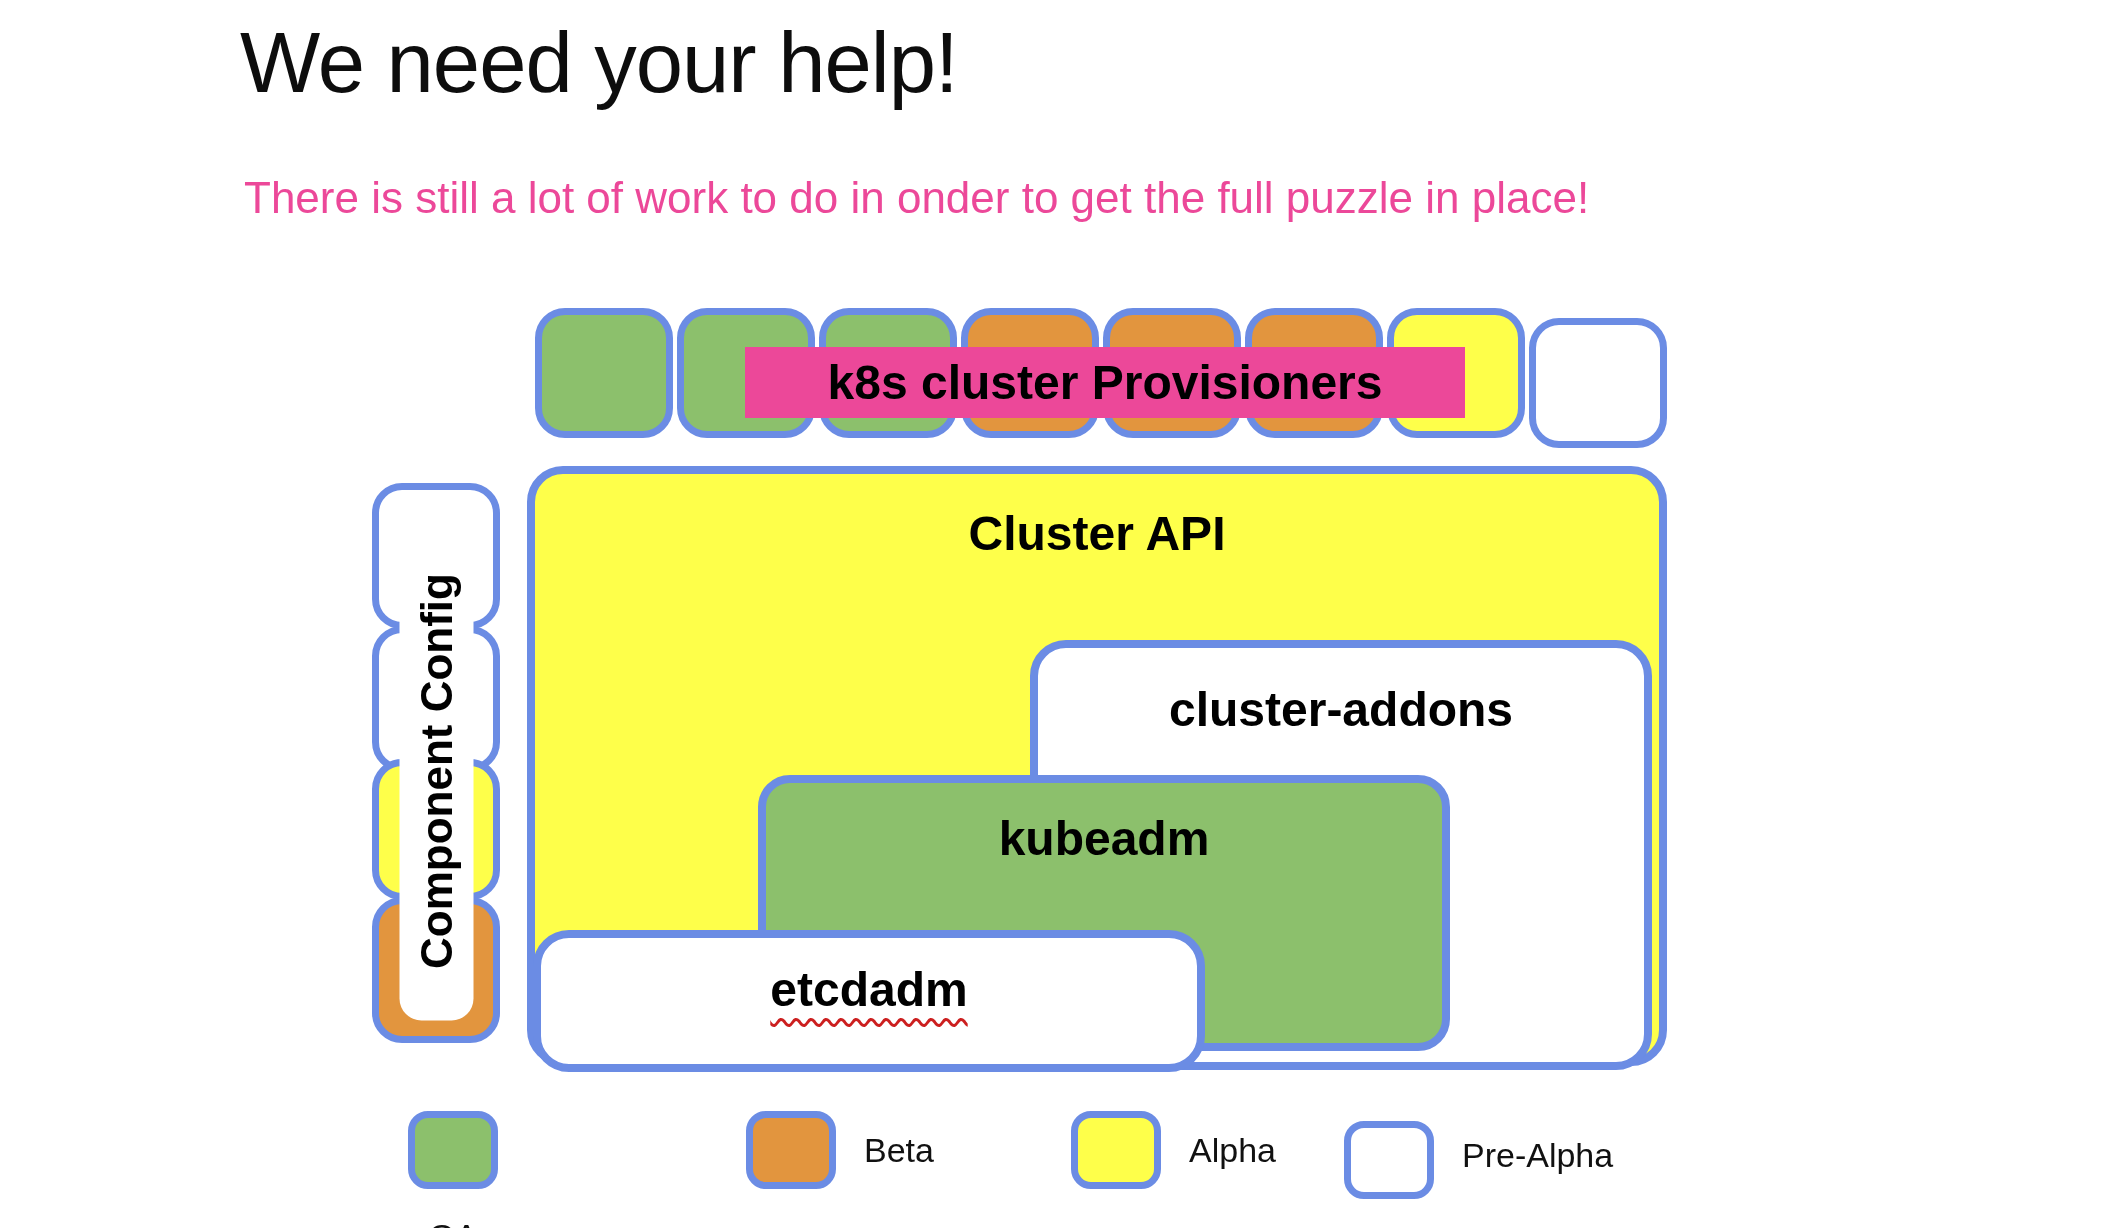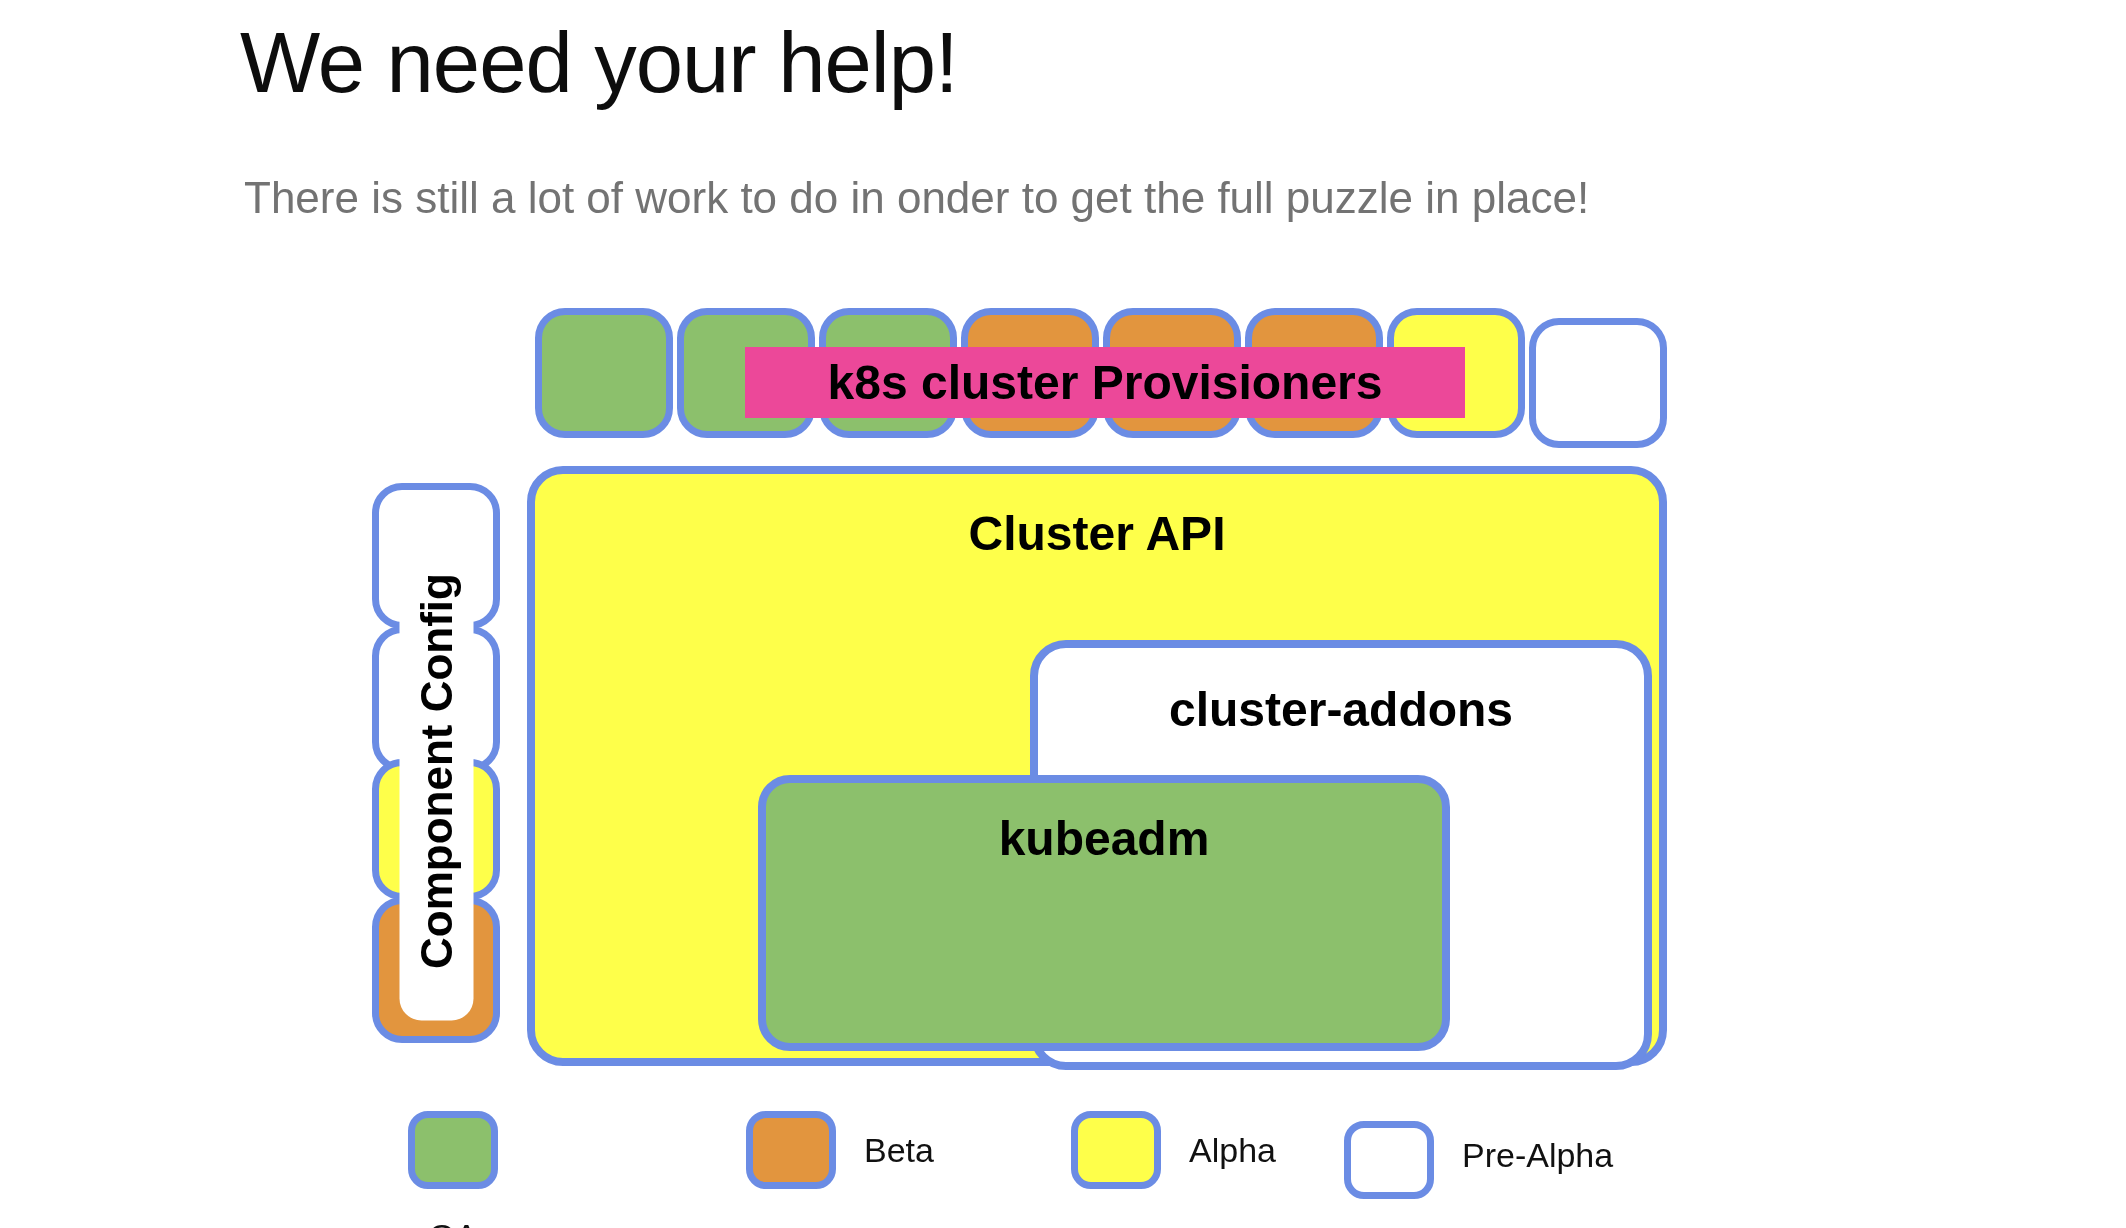--- a/index.html
+++ b/index.html
@@ -4,21 +4,21 @@
 <style>
   html,body{margin:0;padding:0;background:#ffffff;}
   #canvas{
     position:relative;width:1894px;height:1228px;background:#ffffff;overflow:hidden;
     font-family:"Liberation Sans","DejaVu Sans",sans-serif;color:#000;
   }
   .abs{position:absolute;box-sizing:border-box;}
 
   
   .title{left:240px;top:14px;font-size:85px;line-height:1.15;font-weight:400;color:#0d0d0d;letter-spacing:-1px;}
-  .subtitle{left:244px;top:170px;font-size:44px;line-height:1.25;font-weight:400;color:#737373;}
+  .subtitle{left:244px;top:170px;font-size:44px;line-height:1.25;font-weight:400;color:#ec4899;}
 
   
   .fill-ga{background:var(--ga);}
   .fill-beta{background:var(--beta);}
   .fill-alpha{background:var(--alpha);}
   .fill-prealpha{background:var(--prealpha);margin-top:10px;}
 
   
   .prov-row{left:535px;top:308px;width:1140px;height:130px;display:flex;gap:4px;}
   .prov-piece{width:138px;height:130px;border:7px solid var(--border);border-radius:30px;box-sizing:border-box;flex:none;}
@@ -106,20 +106,25 @@
   </div>
 
   <div class="abs bigbox fill-prealpha box-cluster-addons">
     <div class="box-title t-cluster-addons">cluster-addons</div>
   </div>
 
   <div class="abs bigbox fill-ga box-kubeadm">
     <div class="box-title t-kubeadm">kubeadm</div>
   </div>
 
+  <div class="abs bigbox fill-prealpha box-etcdadm">
+    <div class="box-title t-etcdadm">
+      <span class="squiggle">etcdadm</span>
+    </div>
+  </div>
 
   <div class="abs legend" id="legend">
       <div class="legend-item">
         <div class="legend-swatch fill-ga"></div>
         <div class="legend-label">GA</div>
       </div>
       <div class="legend-item">
         <div class="legend-swatch fill-beta"></div>
         <div class="legend-label">Beta</div>
       </div>

